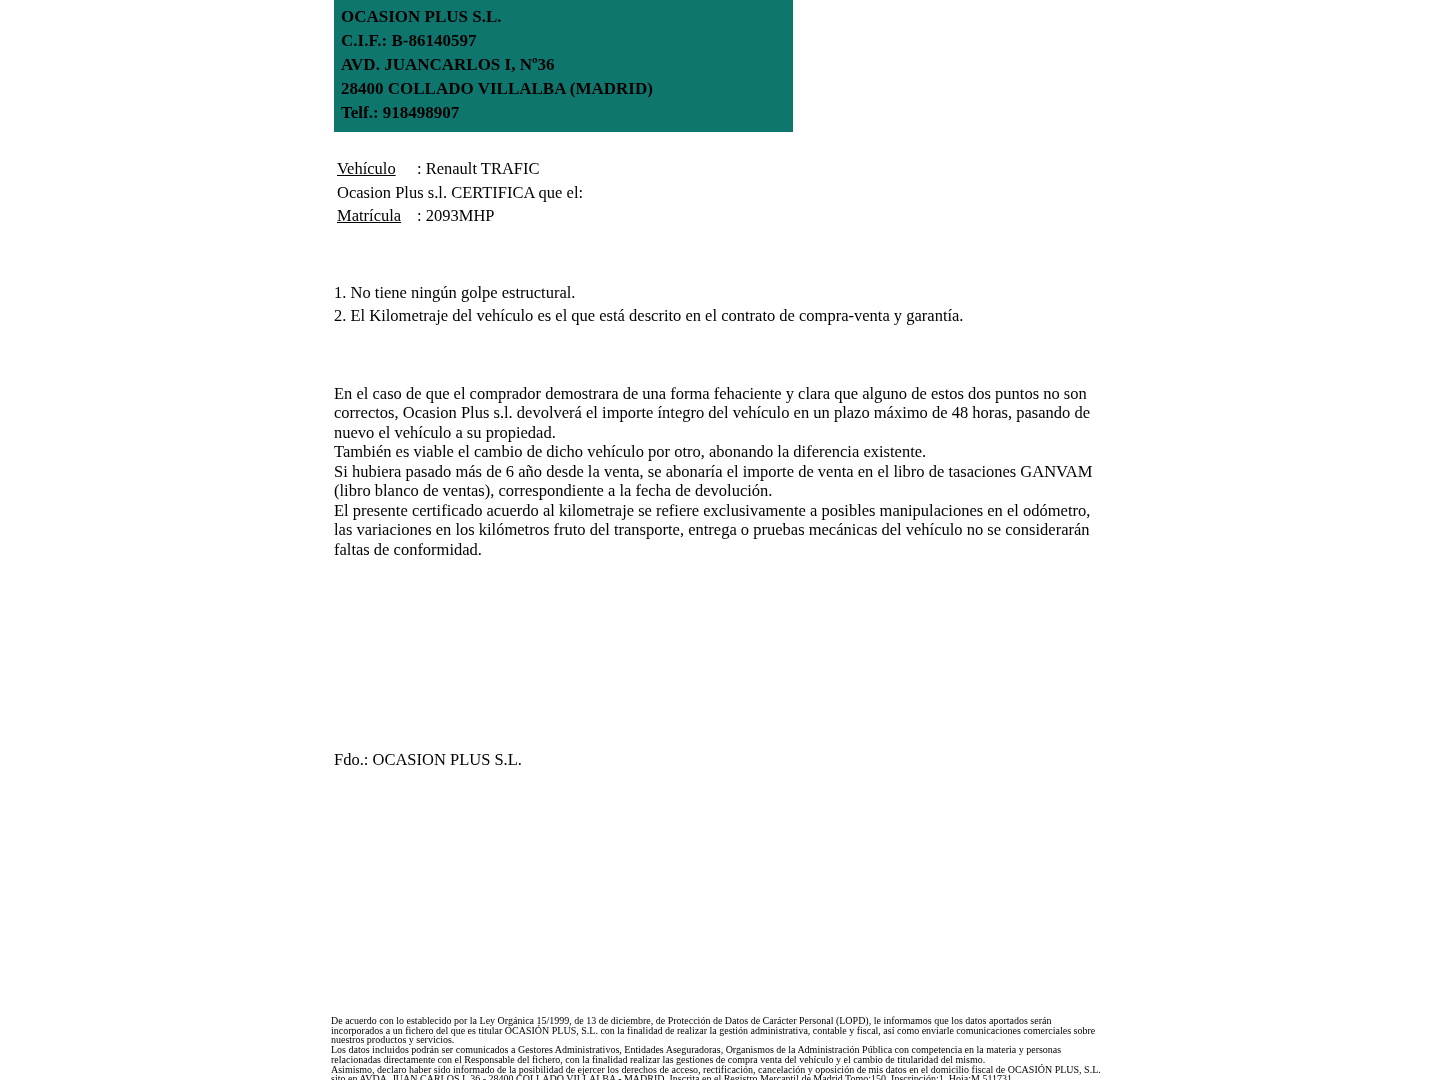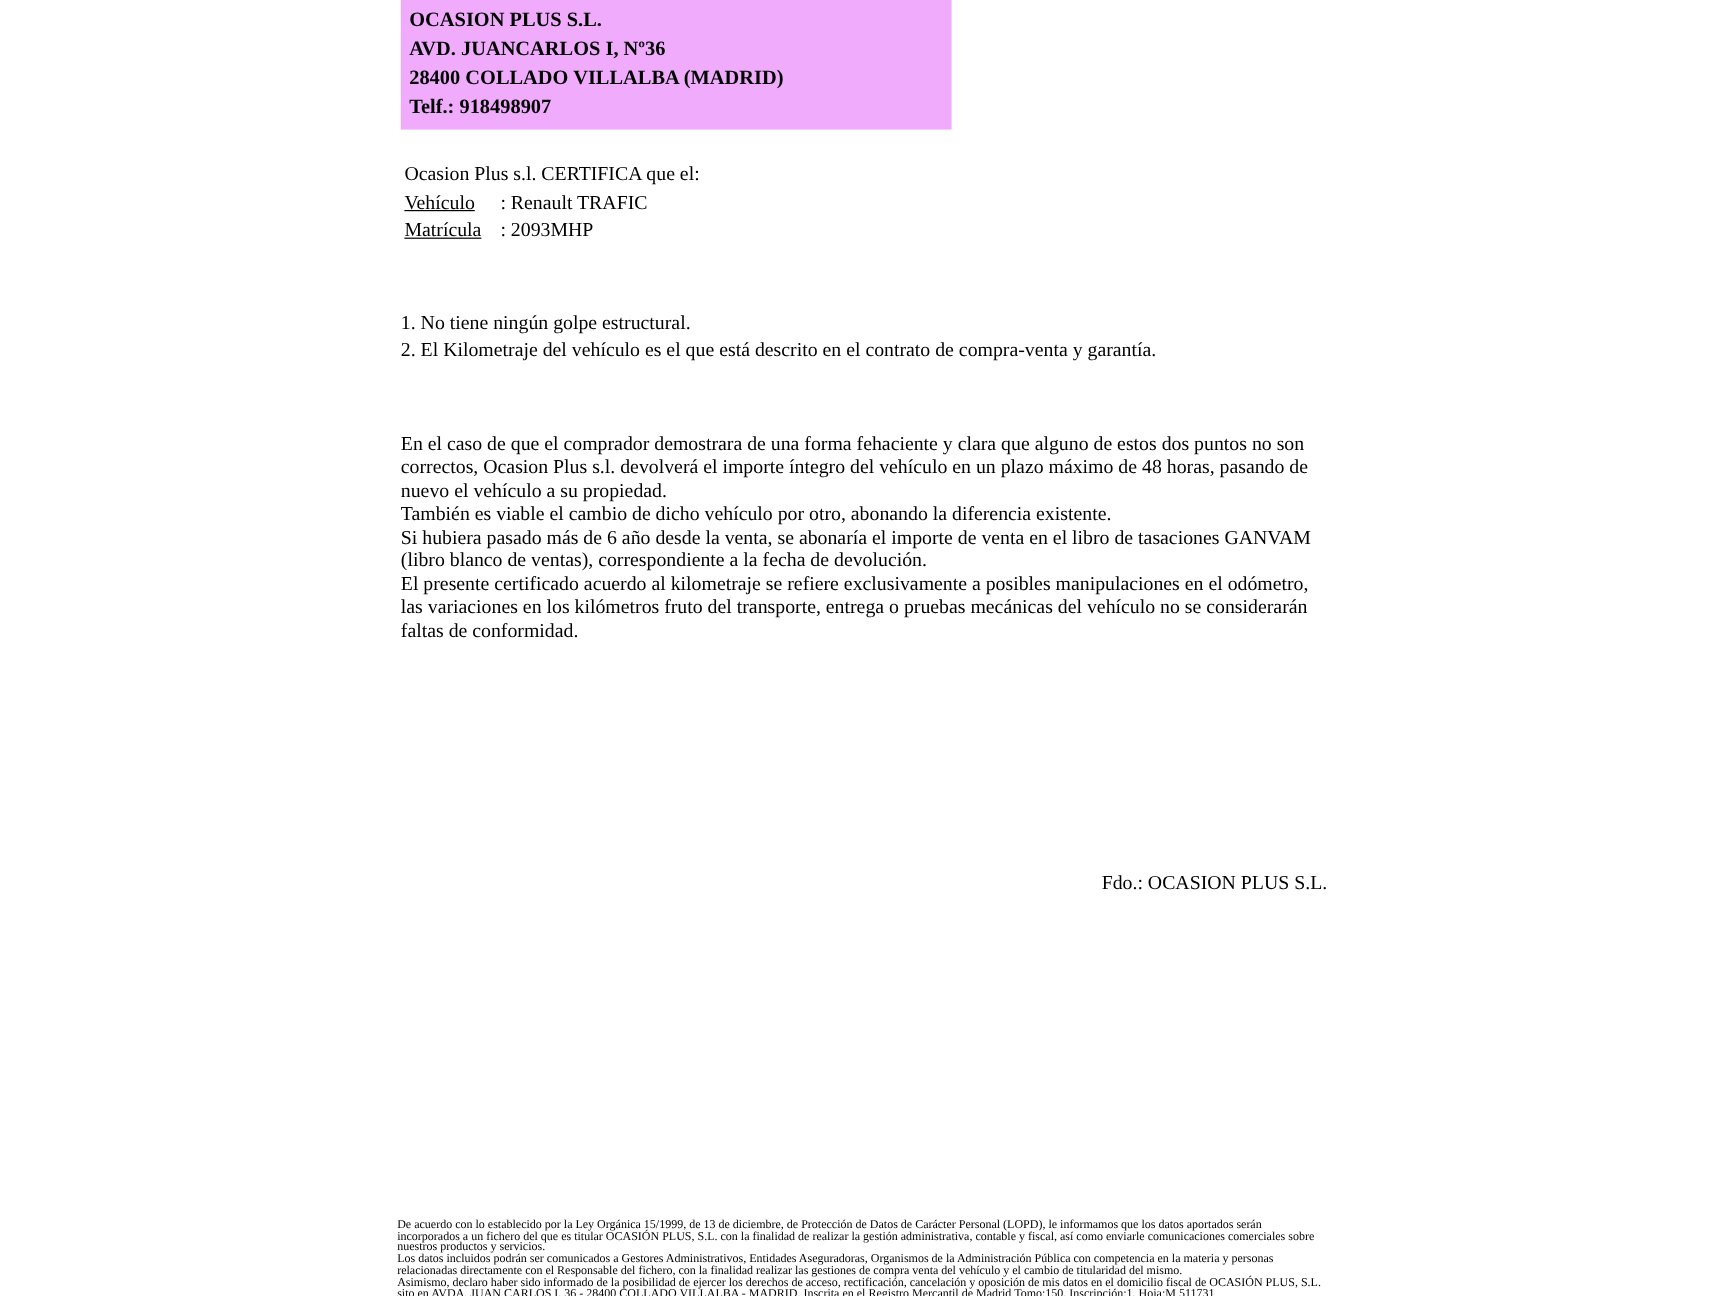--- a/index.html
+++ b/index.html
@@ -12,21 +12,21 @@
     color: #000000;
     -webkit-font-smoothing: antialiased;
   }
   .page {
     position: relative;
     margin-left: 334px;
     width: 772px;
     height: 1080px;
   }
   .company-box {
-    background: #f0abfc;
+    background: #0f766e;
     width: 459px;
     box-sizing: border-box;
     padding: 5px 8px 7px 7px;
   }
   .company-box div {
     font-weight: bold;
     font-size: 17px;
     line-height: 24px;
     white-space: nowrap;
   }
@@ -49,52 +49,53 @@
   }
   .point, .para, .signature {
     font-size: 16.5px;
     line-height: 19.5px;
     margin: 0;
   }
   .point-1 { margin-top: 55px; }
   .point-2 { margin-top: 4px; }
   .para-1  { margin-top: 58px; }
   .para    { }
-  .signature { margin-top: 191px; text-align: right; }
+  .signature { margin-top: 191px; }
   .legal {
     position: absolute;
     left: -3px;
     top: 1016px;
     width: 772px;
   }
   .legal p {
     margin: 0;
     font-size: 10px;
     line-height: 9.7px;
     text-align: left;
   }
 </style>
 </head>
 <body>
 
 <div class="page">
 
   <div class="company-box">
     <div>OCASION PLUS S.L.</div>
+    <div>C.I.F.: B-86140597</div>
     <div>AVD. JUANCARLOS I, Nº36</div>
     <div>28400 COLLADO VILLALBA (MADRID)</div>
     <div>Telf.: 918498907</div>
   </div>
 
 
   <div class="certifies">
-    <div>Ocasion Plus s.l. CERTIFICA que el:</div>
     <div>
       <span class="cert-label">Vehículo</span><span class="cert-value">: Renault TRAFIC</span>
     </div>
+    <div>Ocasion Plus s.l. CERTIFICA que el:</div>
     <div>
       <span class="cert-label">Matrícula</span><span class="cert-value">: 2093MHP</span>
     </div>
   </div>
 
   <p class="point point-1">1. No tiene ningún golpe estructural.</p>
   <p class="point point-2">2. El Kilometraje del vehículo es el que está descrito en el contrato de compra-venta y garantía.</p>
 
   <p class="para para-1">En el caso de que el comprador demostrara de una forma fehaciente y clara que alguno de estos dos puntos no son correctos, Ocasion Plus s.l. devolverá el importe íntegro del vehículo en un plazo máximo de 48 horas, pasando de nuevo el vehículo a su propiedad.</p>
   <p class="para">También es viable el cambio de dicho vehículo por otro, abonando la diferencia existente.</p>

